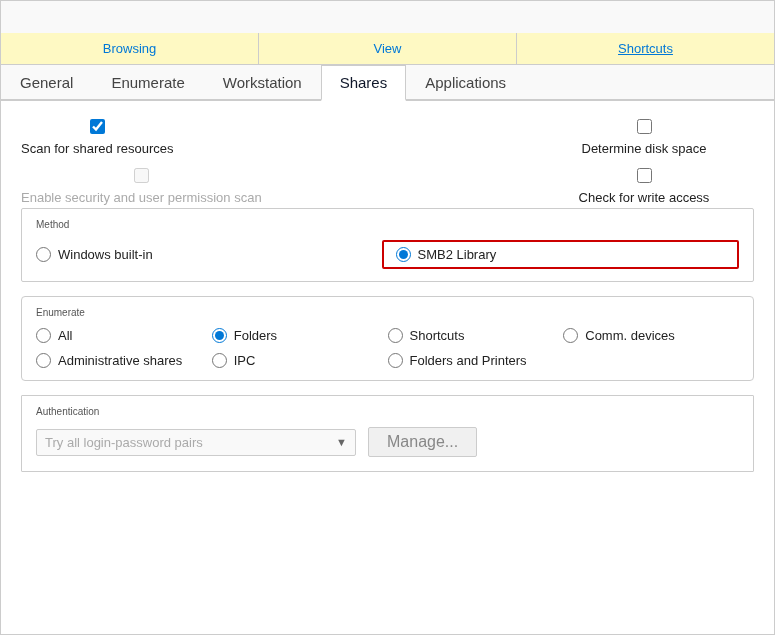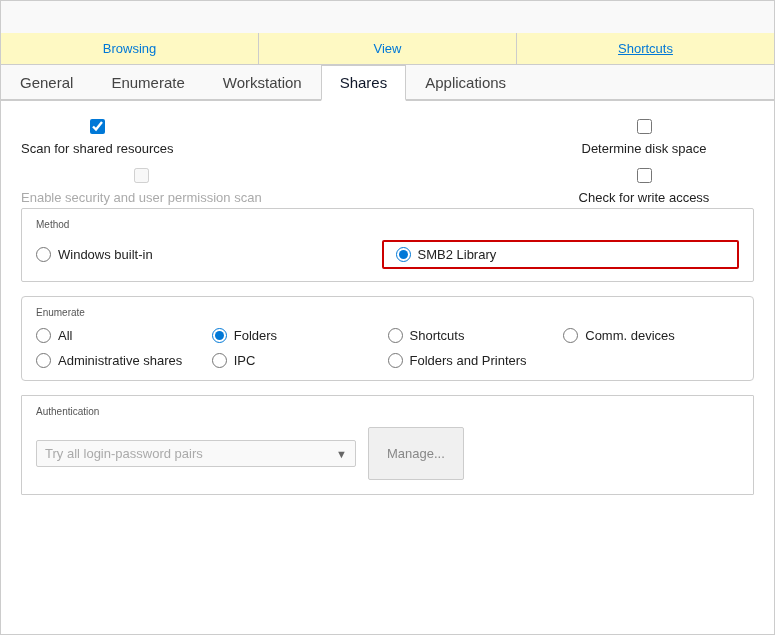--- a/index.html
+++ b/index.html
@@ -176,27 +176,27 @@
       display: flex;
       align-items: center;
       justify-content: space-between;
       cursor: pointer;
     }
     .dropdown-arrow {
       color: #666;
       font-size: 11px;
     }
     .manage-btn {
-      padding: 18px 18px;
+      padding: 5px 18px;
       border: 1px solid #ccc;
       background: #f0f0f0;
       color: #888;
       cursor: pointer;
       border-radius: 2px;
-      font-size: 13px;
+      font-size: 16px;
     }
   </style>
 </head>
 <body>
 
 <div class="window">
 
   <div class="tab-bar-top">
     <div class="tab-top">Browsing</div>
     <div class="tab-top">View</div>

